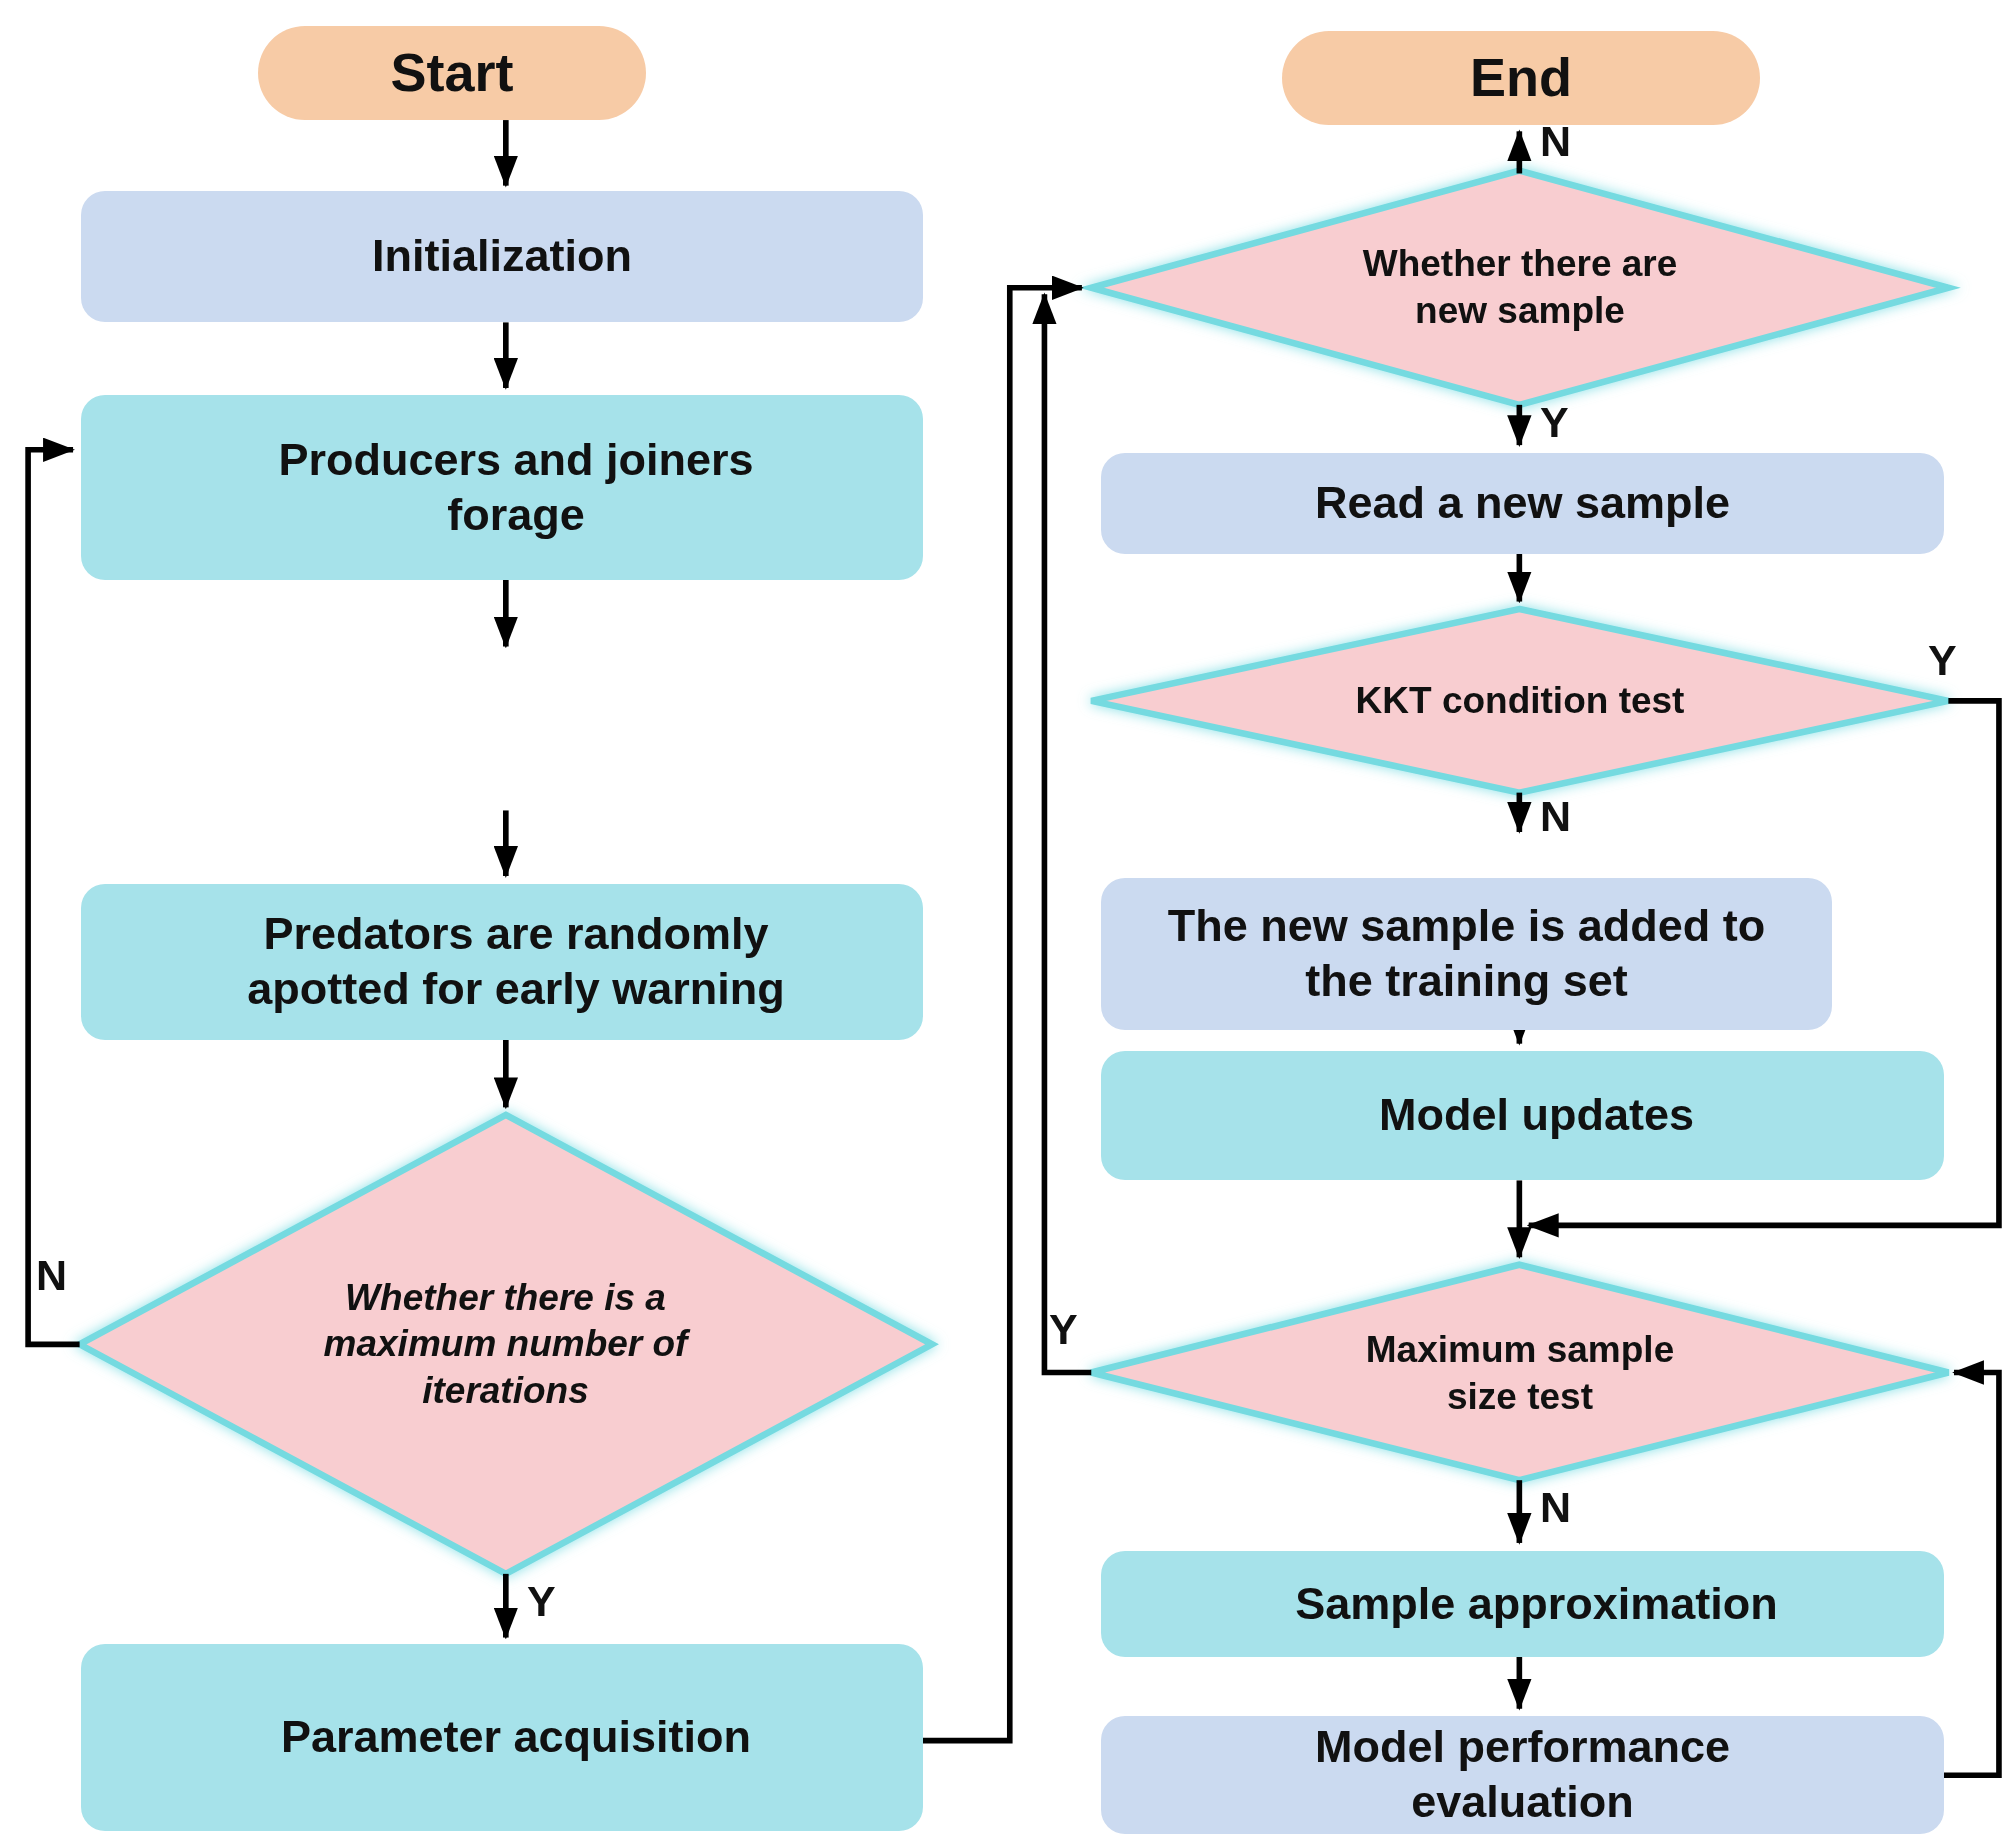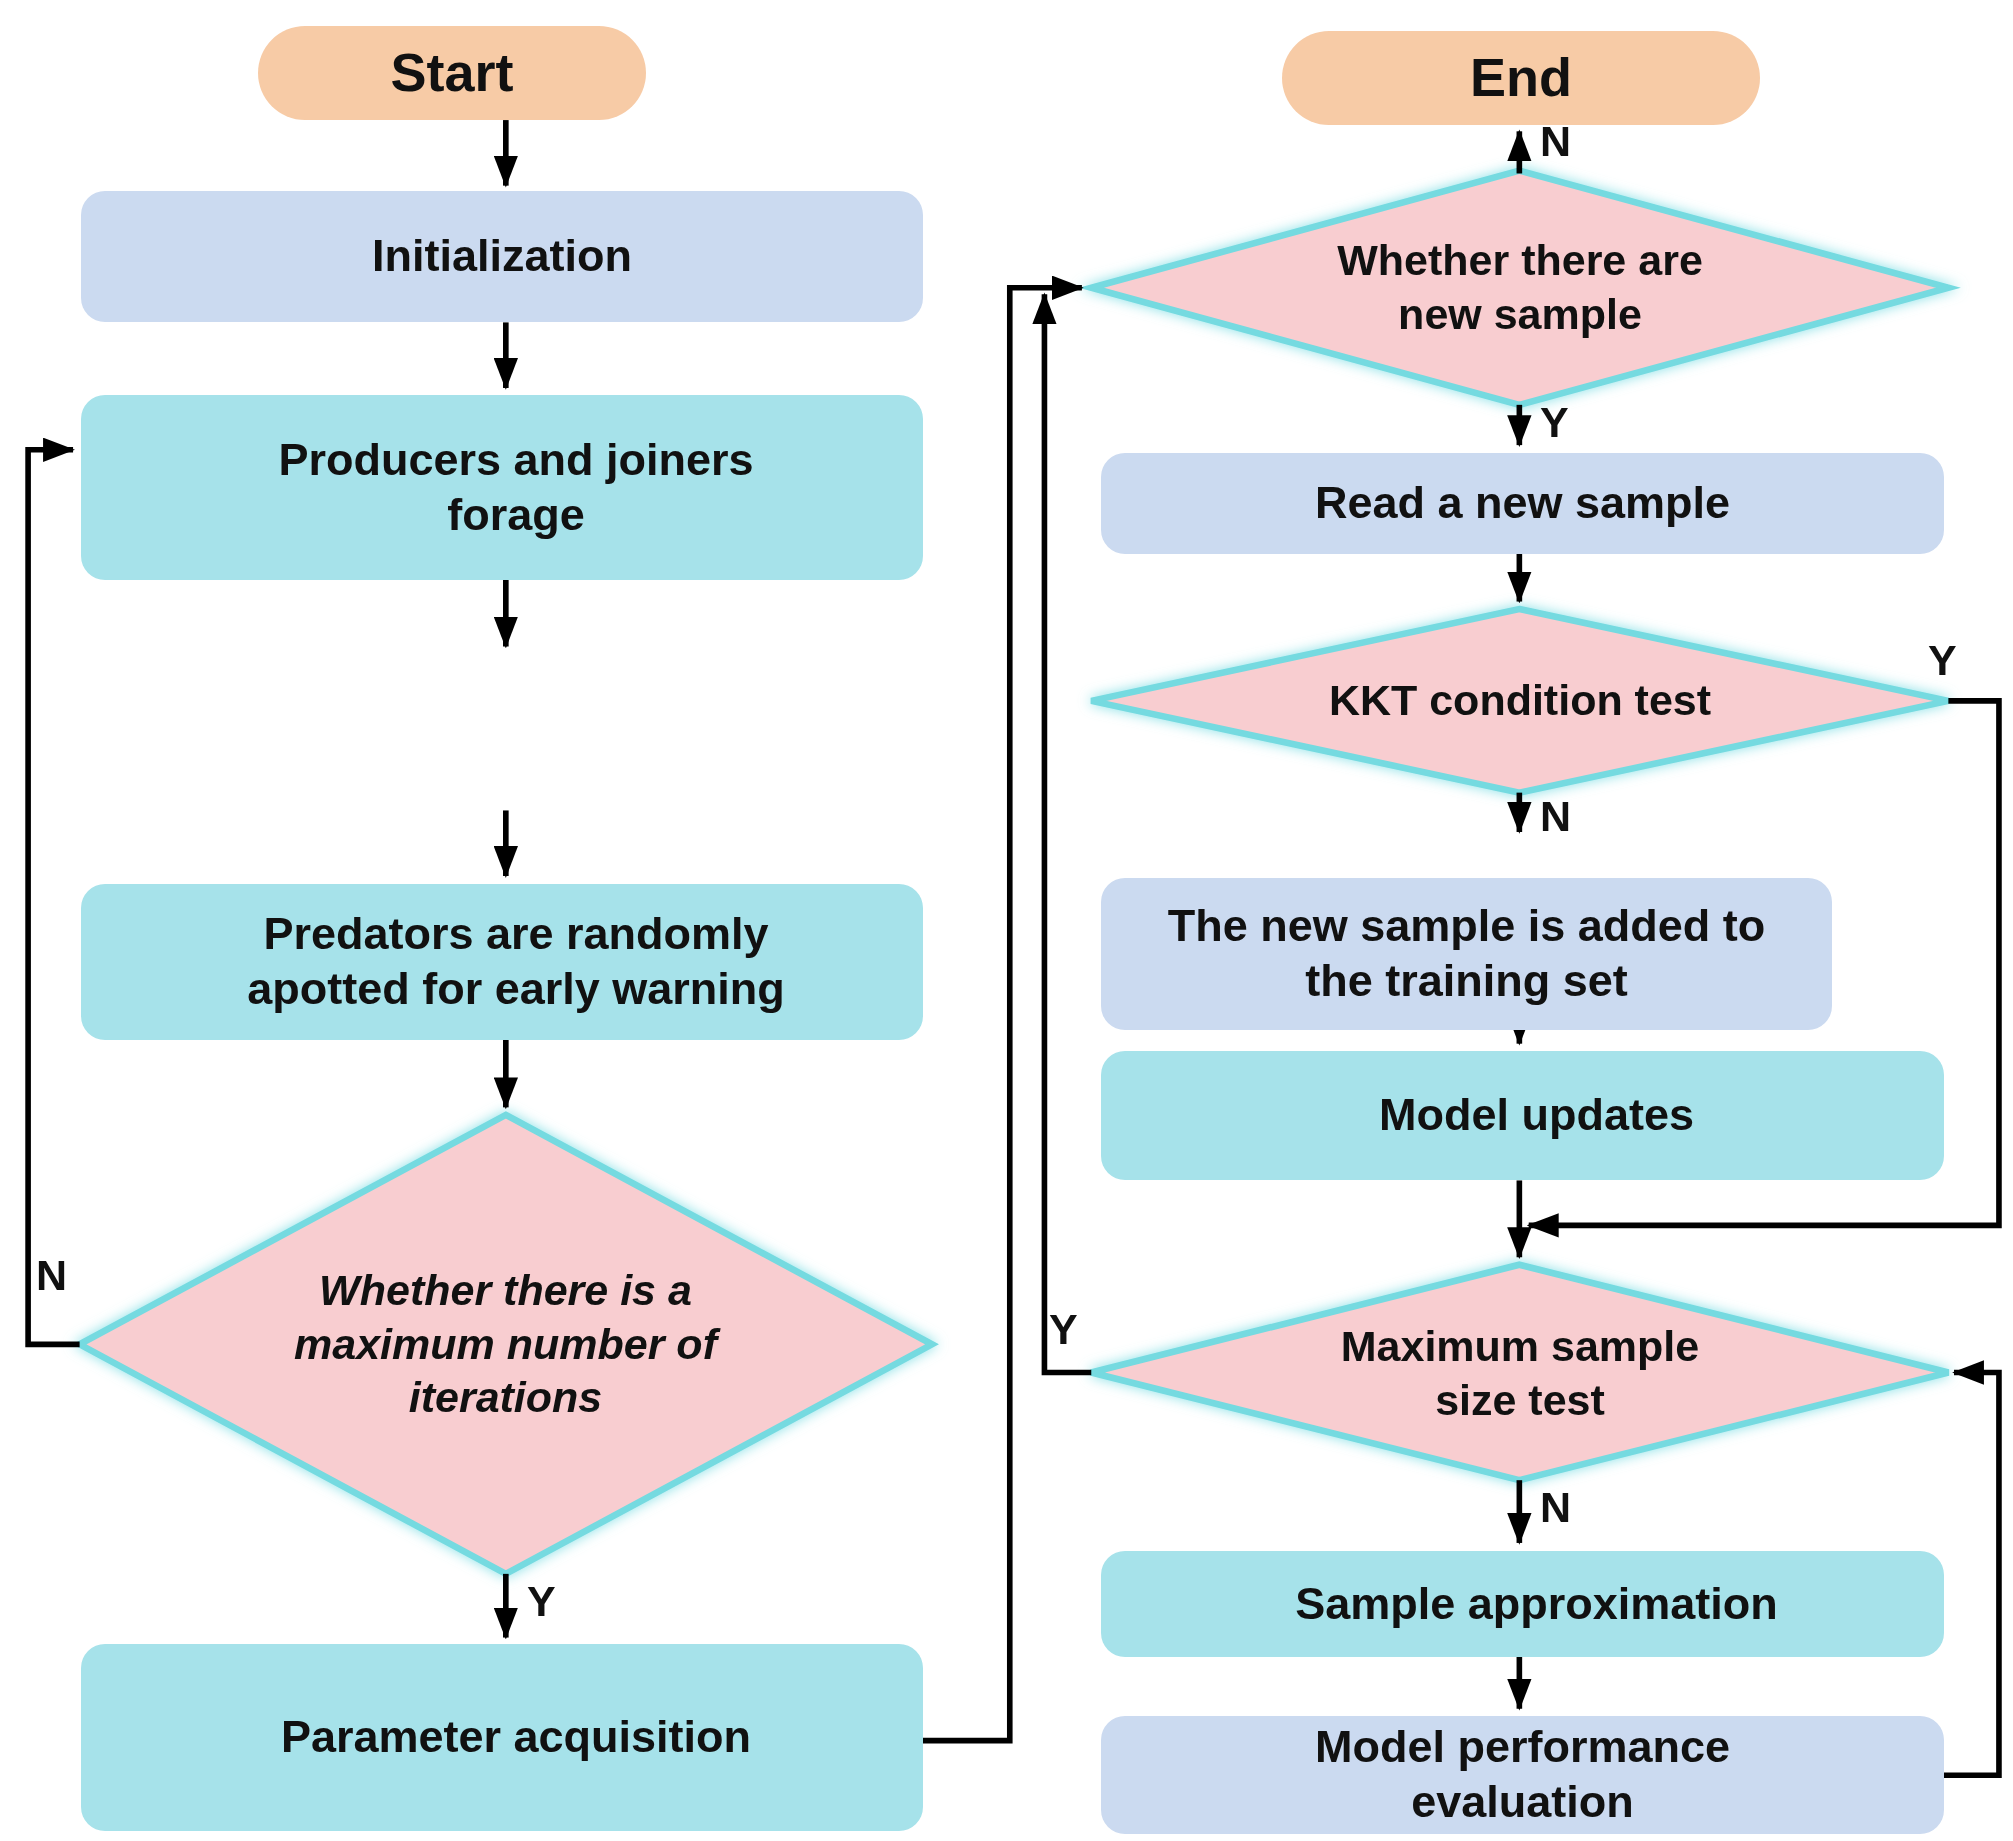--- a/index.html
+++ b/index.html
@@ -22,21 +22,21 @@
     box-sizing:border-box;
   }
   .pill{border-radius:936px;background:#F7CBA6;font-size:54px;}
   .proc{border-radius:24px;font-size:45px;}
   .proc-blue{background:#CBDAF0;}
   .proc-cyan{background:#A6E2EA;padding-left:28px;}
   .diamond-label{
     position:absolute;z-index:3;
     display:flex;align-items:center;justify-content:center;
     text-align:center;color:#111111;font-weight:700;
-    font-size:43px;line-height:1.25;white-space:pre-line;
+    font-size:37px;line-height:1.25;white-space:pre-line;
   }
   .branch{
     position:absolute;z-index:4;
     color:#111111;font-weight:700;font-size:43px;line-height:1;
   }
   .diamond-shape{
     fill:#F8CDD0;
     stroke:#74DAE0;
     stroke-width:7;
     stroke-linejoin:miter;

